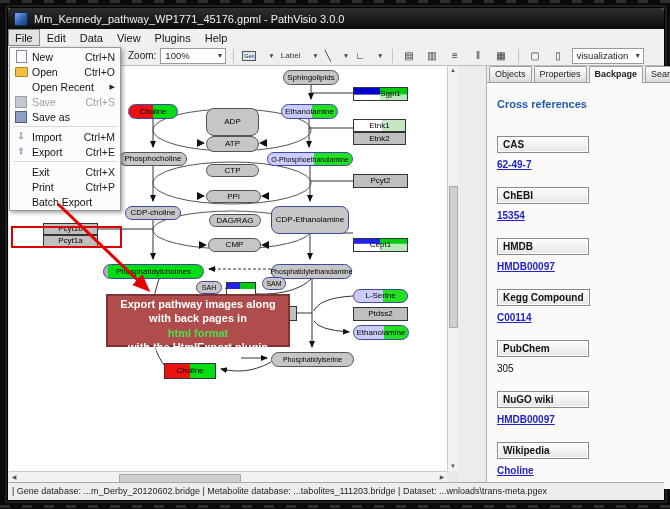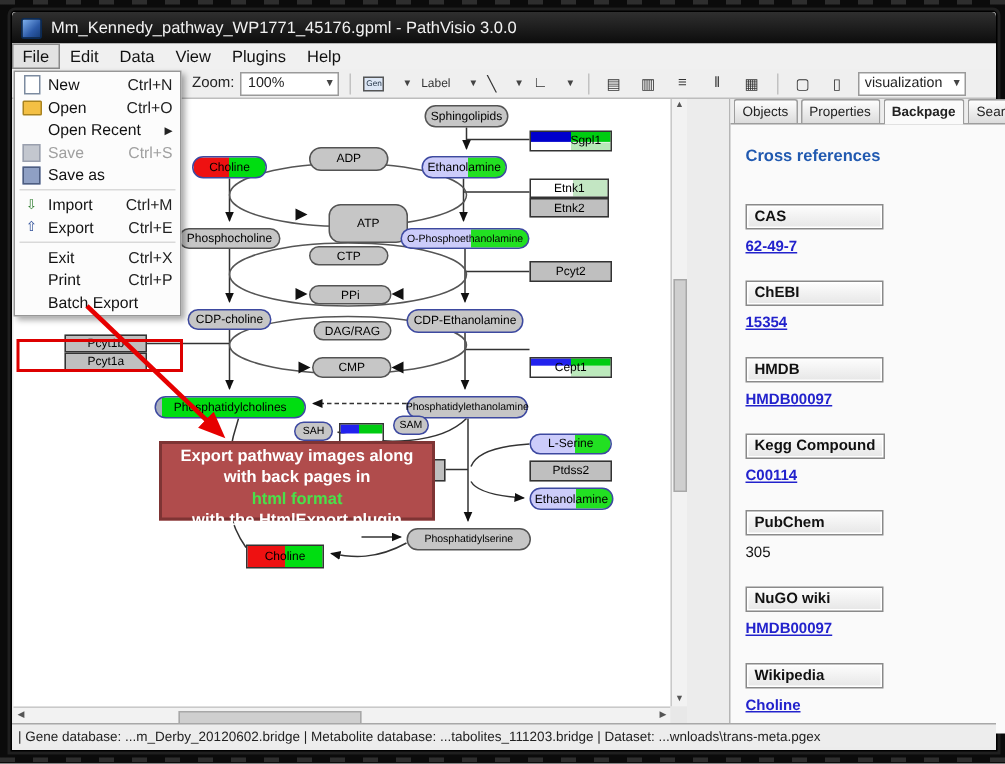--- a/index.html
+++ b/index.html
@@ -227,31 +227,31 @@
           <polygon points="260,126 252,130 260,134"></polygon>
         <polygon points="190,175 198,179 190,183"></polygon>
           <polygon points="260,175 252,179 260,183"></polygon>
       </g>
     </svg>
 
     <div class="pill b-gray" style="left:274px;top:4px;width:56px;height:15px">Sphingolipids</div>
     <div class="gbox fill-sgpl1" style="left:344px;top:21px;width:55px;height:14px">Sgpl1</div>
     <div class="pill fill-redgreen" style="left:119px;top:38px;width:50px;height:15px">Choline</div>
     <div class="pill fill-lavgreen" style="left:272px;top:38px;width:57px;height:15px">Ethanolamine</div>
-    <div class="pill b-gray" style="left:197px;top:32px;width:53px;height:16px">ADP</div>
-    <div class="pill b-gray" style="left:210px;top:70px;width:53px;height:26px">ATP</div>
+    <div class="pill b-gray" style="left:197px;top:42px;width:53px;height:28px">ADP</div>
+    <div class="pill b-gray" style="left:197px;top:70px;width:53px;height:16px">ATP</div>
     <div class="gbox fill-etnk1" style="left:344px;top:53px;width:53px;height:13px">Etnk1</div>
     <div class="gbox" style="left:344px;top:66px;width:53px;height:13px">Etnk2</div>
     <div class="pill b-gray" style="left:110px;top:86px;width:68px;height:14px">Phosphocholine</div>
     <div class="pill fill-lavgreen fs7" style="left:258px;top:86px;width:86px;height:14px">O-Phosphoethanolamine</div>
     <div class="pill b-gray" style="left:197px;top:98px;width:53px;height:13px">CTP</div>
     <div class="gbox" style="left:344px;top:108px;width:55px;height:14px">Pcyt2</div>
     <div class="pill b-gray" style="left:197px;top:124px;width:55px;height:13px">PPi</div>
     <div class="pill" style="left:116px;top:140px;width:56px;height:14px">CDP-choline</div>
-    <div class="pill" style="left:262px;top:140px;width:78px;height:16px">CDP-Ethanolamine</div>
+    <div class="pill" style="left:262px;top:140px;width:78px;height:28px">CDP-Ethanolamine</div>
     <div class="pill b-gray" style="left:200px;top:148px;width:52px;height:13px">DAG/RAG</div>
     <div class="gbox fill-cept1" style="left:344px;top:160px;width:55px;height:14px">Cept1</div>
     <div class="pill b-gray" style="left:199px;top:172px;width:53px;height:14px">CMP</div>
     <div class="pill fill-green" style="left:94px;top:198px;width:101px;height:15px">Phosphatidylcholines</div>
     <div class="pill fs7" style="left:262px;top:198px;width:81px;height:15px">Phosphatidylethanolamine</div>
     <div class="pill" style="left:187px;top:215px;width:26px;height:13px;font-size:7px">SAH</div>
     <div class="pill" style="left:253px;top:211px;width:24px;height:13px;font-size:7px">SAM</div>
     <div class="gbox fill-pemt" style="left:217px;top:216px;width:30px;height:13px"></div>
     <div class="gbox" style="left:272px;top:240px;width:16px;height:15px"></div>
     <div class="pill fill-lavgreen" style="left:344px;top:223px;width:55px;height:14px">L-Serine</div>

